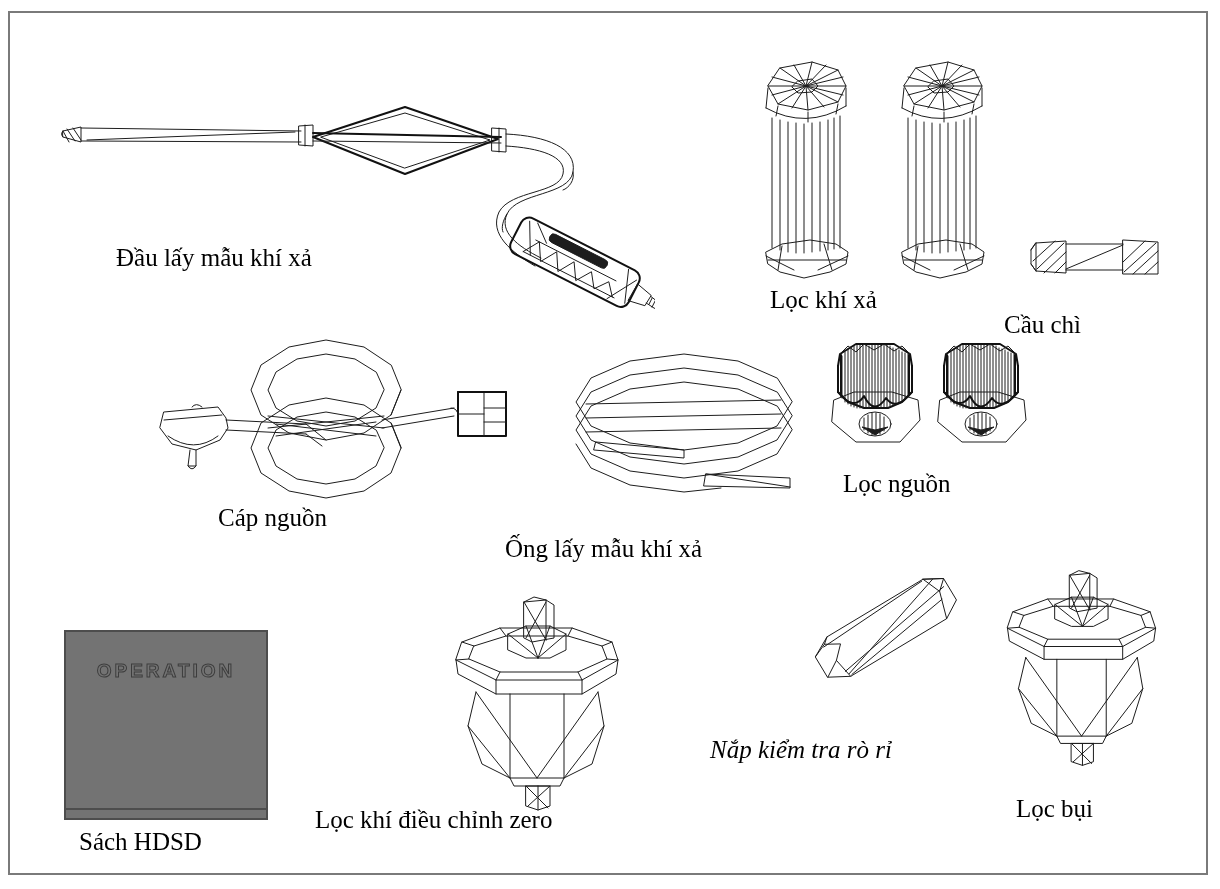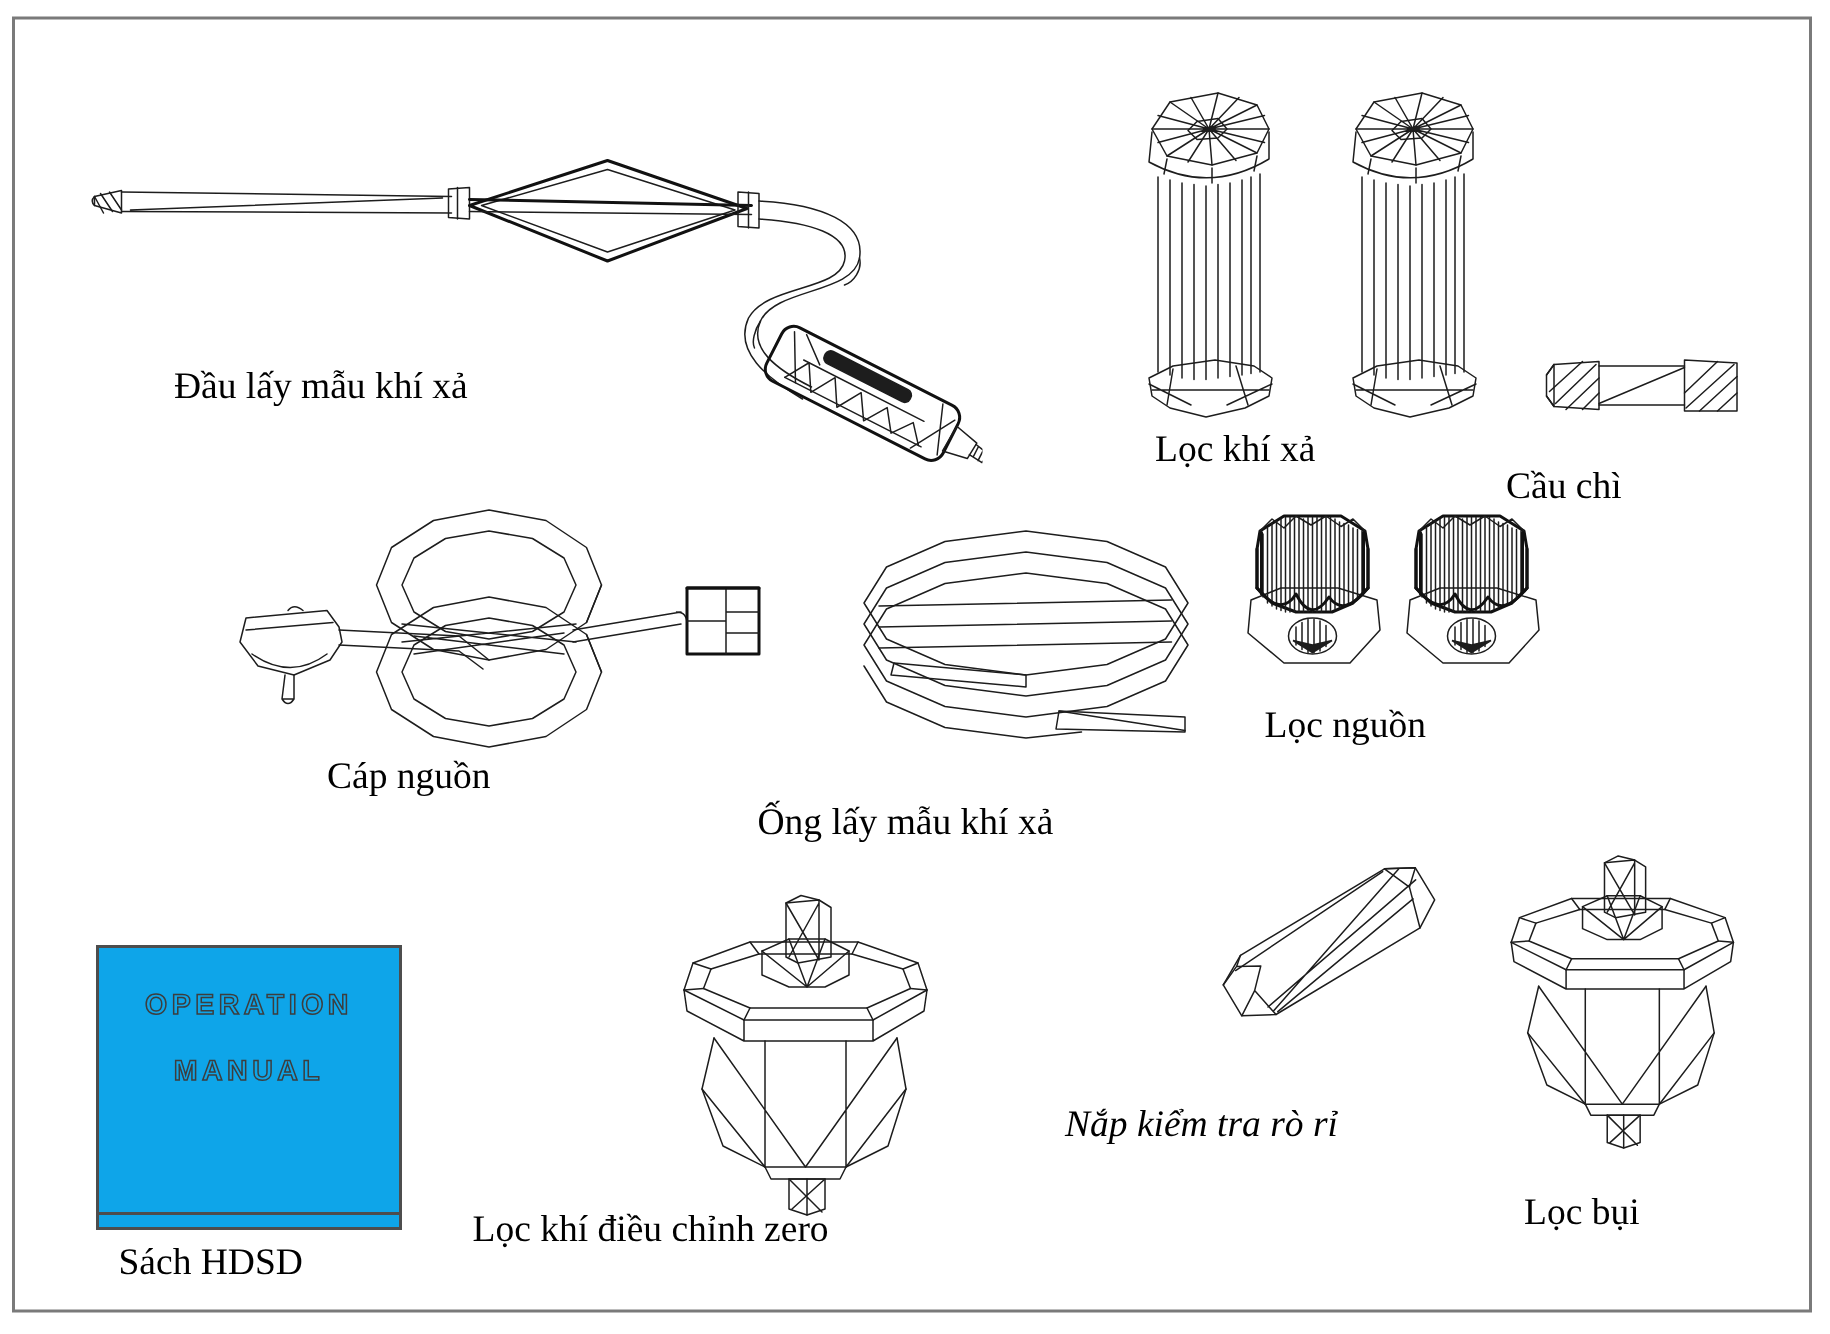--- a/index.html
+++ b/index.html
@@ -16,21 +16,21 @@
     font-family:"Liberation Serif", serif;line-height:1.15;
   }
   .illus{position:absolute;}
   .illus svg{display:block;}
   svg *{vector-effect:non-scaling-stroke;}
   .wire{fill:none;stroke:#1d1d1d;stroke-width:1;stroke-linejoin:round;stroke-linecap:round;}
   .wire-b{fill:none;stroke:#111;stroke-width:2;stroke-linejoin:round;stroke-linecap:round;}
   .wire-fill{fill:#1d1d1d;stroke:#1d1d1d;stroke-width:1;}
   .book{
     position:absolute;left:64px;top:630px;width:204px;height:190px;
-    border:2px solid #4d4d4d;box-sizing:border-box;background:#0ea5e9;
+    border:2px solid #4d4d4d;box-sizing:border-box;background:#737373;
   }
   .book .cover-line{
     position:absolute;left:0;right:0;text-align:center;
     font-family:"Liberation Sans", sans-serif;font-size:19px;letter-spacing:3px;
     color:transparent;-webkit-text-stroke:1px #3d3d3d;font-weight:bold;
   }
   .book .cover-line.l1{top:28px;}
   .book .cover-line.l2{top:72px;}
   .book .spine-line{
     position:absolute;left:-2px;right:-2px;bottom:8px;height:0;
@@ -184,21 +184,20 @@
     <path class="wire-b" d="M8,30 V56 M82,30 V56 M11,19 V60 M79,19 V58"></path>
     <ellipse class="wire" cx="45" cy="88" rx="16" ry="12"></ellipse>
     <path class="wire" d="M34,82 V94 M38,79 V97 M42,77 V99 M46,77 V99 M50,78 V98 M54,81 V95"></path>
     <polygon class="wire-fill" points="32,91 45,99 58,91 45,94"></polygon>
   </svg>
 </div>
 <div class="part-label" style="left:843px;top:470px;">Lọc nguồn</div>
 
 <div class="book">
   <div class="cover-line l1">OPERATION</div>
-  <div class="cover-line l2">MANUAL</div>
   <div class="spine-line"></div>
 </div>
 <div class="part-label" style="left:79px;top:828px;">Sách HDSD</div>
 
 <div class="illus" style="left:450px;top:596px;">
   <svg width="175" height="215" viewBox="0 0 175 215">
 
     <polygon class="wire" points="74,6 96,4 104,9 104,42 82,46 74,42"></polygon>
     <path class="wire" d="M96,4 V44 M74,6 L96,44 M96,6 L76,42 M74,6 L84,1 L96,4"></path>
 

